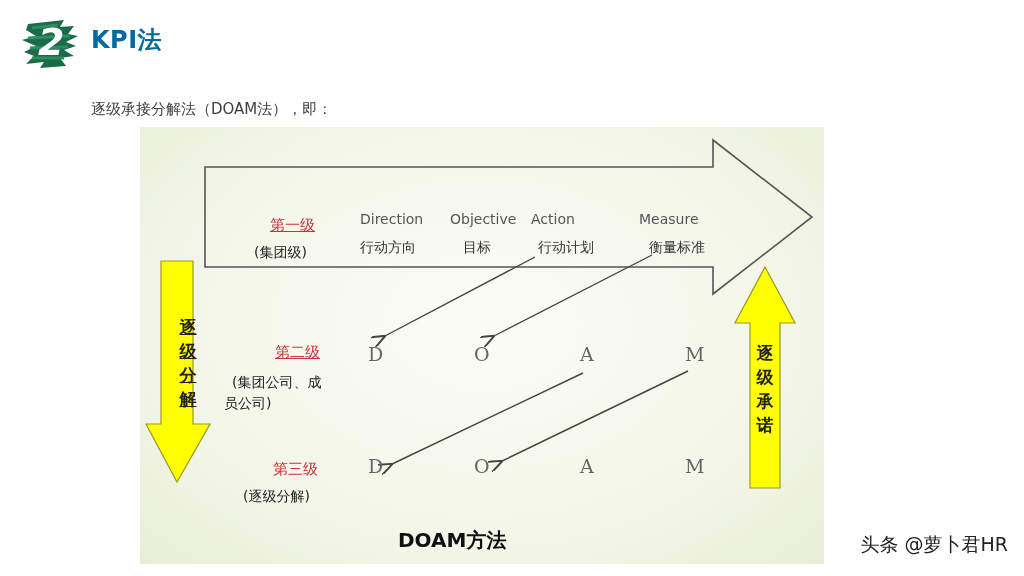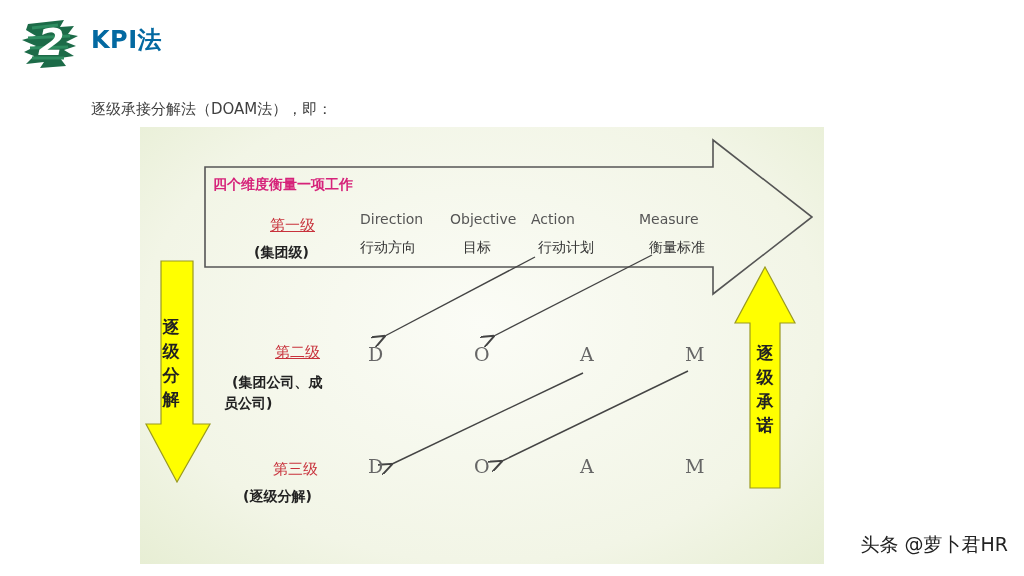--- a/index.html
+++ b/index.html
@@ -21,21 +21,21 @@
       font-size: 15px; font-weight: normal; color: #404040;
     }
     .panel {
       position: absolute; left: 140px; top: 127px; width: 684px; height: 437px;
       background: radial-gradient(ellipse at 50% 45%, #fbfcf6 0%, #f2f5e6 70%, #e7eed4 100%);
     }
     .panel svg { position: absolute; left: 0; top: 0; }
     .abs { position: absolute; white-space: nowrap; }
     .pink { color: #d6237a; font-size: 14px; font-weight: bold; }
     .lvl { color: #c8323c; font-size: 15px; text-decoration: underline; }
-    .scope { color: #222; font-size: 14px; font-weight: bold; }
+    .scope { color: #222; font-size: 14px; font-weight: normal; }
     .dim-en { color: #555; font-size: 14px; }
     .dim-zh { color: #333; font-size: 14px; }
     .letter { color: #666; font-size: 19px; font-family: "DejaVu Serif", "Liberation Serif", serif; }
     .vtext {
       position: absolute; font-size: 17px; font-weight: bold; color: #222;
       width: 20px; text-align: center; line-height: 24px; white-space: normal;
     }
     .caption { font-size: 20px; font-weight: bold; color: #111; }
     .watermark {
       position: absolute; right: 16px; top: 532px;
@@ -70,21 +70,20 @@
 
     <path d="M625 140 L655 196 L640 196 L640 361 L610 361 L610 196 L595 196 Z" fill="#ffff00" stroke="#9a9a20" stroke-width="1.2"></path>
 
     <line x1="395" y1="130" x2="243" y2="210" stroke="#444" stroke-width="1.4" marker-end="url(#ah)"></line>
     <line x1="512" y1="128" x2="352" y2="210" stroke="#444" stroke-width="1.4" marker-end="url(#ah)"></line>
 
     <line x1="443" y1="246" x2="250" y2="338" stroke="#444" stroke-width="1.4" marker-end="url(#ah)"></line>
     <line x1="548" y1="244" x2="360" y2="335" stroke="#444" stroke-width="1.4" marker-end="url(#ah)"></line>
   </svg>
 
-  <div class="abs pink" style="left:73px;top:49px;">四个维度衡量一项工作</div>
 
   <div class="abs lvl" style="left:130px;top:89px;">第一级</div>
   <div class="abs scope" style="left:114px;top:117px;">(集团级)</div>
 
   <div class="abs dim-en" style="left:220px;top:84px;">Direction</div>
   <div class="abs dim-en" style="left:310px;top:84px;">Objective</div>
   <div class="abs dim-en" style="left:391px;top:84px;">Action</div>
   <div class="abs dim-en" style="left:499px;top:84px;">Measure</div>
 
   <div class="abs dim-zh" style="left:220px;top:112px;">行动方向</div>
@@ -102,18 +101,19 @@
   <div class="abs letter" style="left:545px;top:216px;">M</div>
 
   <div class="abs lvl" style="left:133px;top:333px;text-decoration:none;">第三级</div>
   <div class="abs scope" style="left:103px;top:361px;">(逐级分解)</div>
 
   <div class="abs letter" style="left:228px;top:328px;">D</div>
   <div class="abs letter" style="left:334px;top:328px;">O</div>
   <div class="abs letter" style="left:440px;top:328px;">A</div>
   <div class="abs letter" style="left:545px;top:328px;">M</div>
 
-  <div class="vtext" style="left:21px;top:188px;">逐级分解</div>
+  <div class="vtext" style="left:38px;top:188px;text-decoration:underline;">逐级分解</div>
   <div class="vtext" style="left:615px;top:214px;">逐级承诺</div>
 
+  <div class="abs caption" style="left:258px;top:400px;">DOAM方法</div>
 </div>
 
 <div class="watermark">头条 @萝卜君HR</div>
 
 </body></html>

